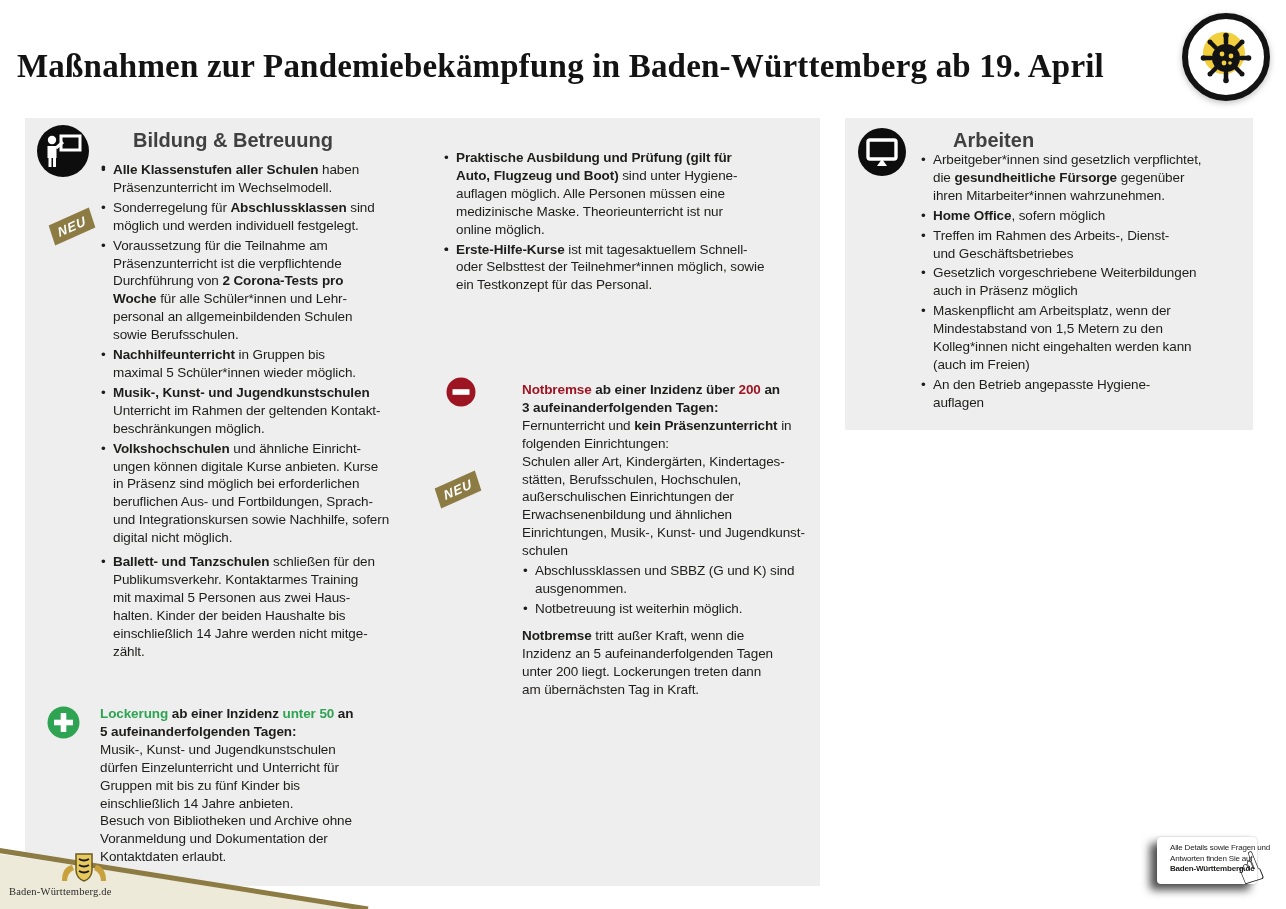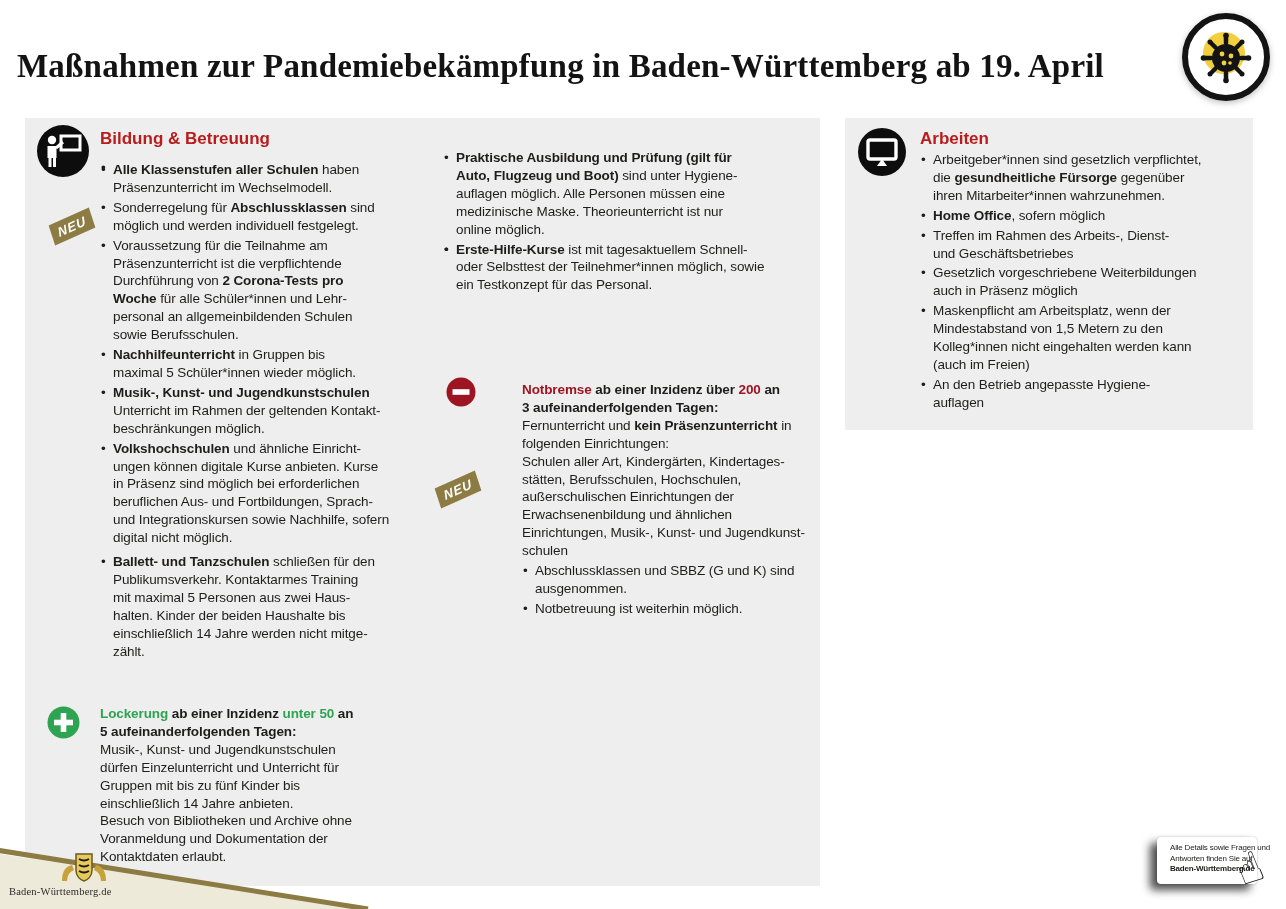--- a/index.html
+++ b/index.html
@@ -3,21 +3,21 @@
 <meta charset="utf-8">
 <style>
   html,body{margin:0;padding:0;background:#fff;}
   .page{position:relative;width:1286px;height:909px;background:#ffffff;overflow:hidden;
         font-family:"Liberation Sans",sans-serif;color:#1d1d1b;}
   .title{position:absolute;left:17px;top:34px;font-family:"Liberation Serif",serif;
          font-weight:700;font-size:33px;letter-spacing:.2px;color:#131313;white-space:nowrap;margin-top:14px;}
   .panel{position:absolute;background:#efeeee;}
   #panel-main{left:25px;top:118px;width:795px;height:768px;}
   #panel-work{left:845px;top:118px;width:408px;height:312px;}
-  .sec-h{position:absolute;font-size:17px;font-weight:700;color:#b91c1c;white-space:nowrap;}
+  .sec-h{position:absolute;font-size:20px;font-weight:700;color:#404040;white-space:nowrap;margin-left:33px;}
   .circ-icon{position:absolute;}
   .col{position:absolute;}
   .bullet{position:relative;padding-left:13px;margin:0 0 2px 0;font-size:13.5px;
           line-height:17.9px;white-space:nowrap;letter-spacing:-.1px;}
   .bullet .dot{position:absolute;left:1px;top:0;}
   .bullet.gap{margin-top:6px;}
   .rich{font-size:13.5px;line-height:17.9px;white-space:nowrap;letter-spacing:-.1px;}
   .b{font-weight:700;}
   .g{color:#2ea352;}
   .r{color:#9d1522;}
@@ -134,20 +134,21 @@
       <rect x="6.5" y="12.2" width="17" height="5.6" fill="#fff"></rect>
     </svg>
   </div>
   <div class="neu" id="neu-2">NEU</div>
   <div id="notbremse-block">
     <div class="rich"><span class="b r">Notbremse</span><span class="b"> ab einer Inzidenz über </span><span class="b r">200</span><span class="b"> an</span><br><span class="b">3 aufeinanderfolgenden Tagen:</span><br><span>Fernunterricht und </span><span class="b">kein Präsenzunterricht</span><span> in</span><br><span>folgenden Einrichtungen:</span><br><span>Schulen aller Art, Kindergärten, Kindertages-</span><br><span>stätten, Berufsschulen, Hochschulen,</span><br><span>außerschulischen Einrichtungen der</span><br><span>Erwachsenenbildung und ähnlichen</span><br><span>Einrichtungen, Musik-, Kunst- und Jugendkunst-</span><br><span>schulen</span></div>
     <div id="notbremse-sub">
         <div class="bullet"><span class="dot">•</span><span class="bt"><span>Abschlussklassen und SBBZ (G und K) sind</span><br><span>ausgenommen.</span></span></div>
         <div class="bullet"><span class="dot">•</span><span class="bt"><span>Notbetreuung ist weiterhin möglich.</span></span></div>
       </div>
+    <div class="rich" id="notbremse-note"><span class="b">Notbremse</span><span> tritt außer Kraft, wenn die</span><br><span>Inzidenz an 5 aufeinanderfolgenden Tagen</span><br><span>unter 200 liegt. Lockerungen treten dann</span><br><span>am übernächsten Tag in Kraft.</span></div>
   </div>
 
   <div class="circ-icon" style="left:857px;top:127px;">
     <svg width="50" height="50" viewBox="0 0 50 50">
       <circle cx="25" cy="25" r="24" fill="#0d0d0d"></circle>
       <rect x="11" y="13" width="28" height="19" rx="2" fill="none" stroke="#fff" stroke-width="3.4"></rect>
       <path d="M25 32 l-5 7 h10 z" fill="#fff"></path>
     </svg>
   </div>
   <div class="sec-h" style="left:920px;top:129px;">Arbeiten</div>

